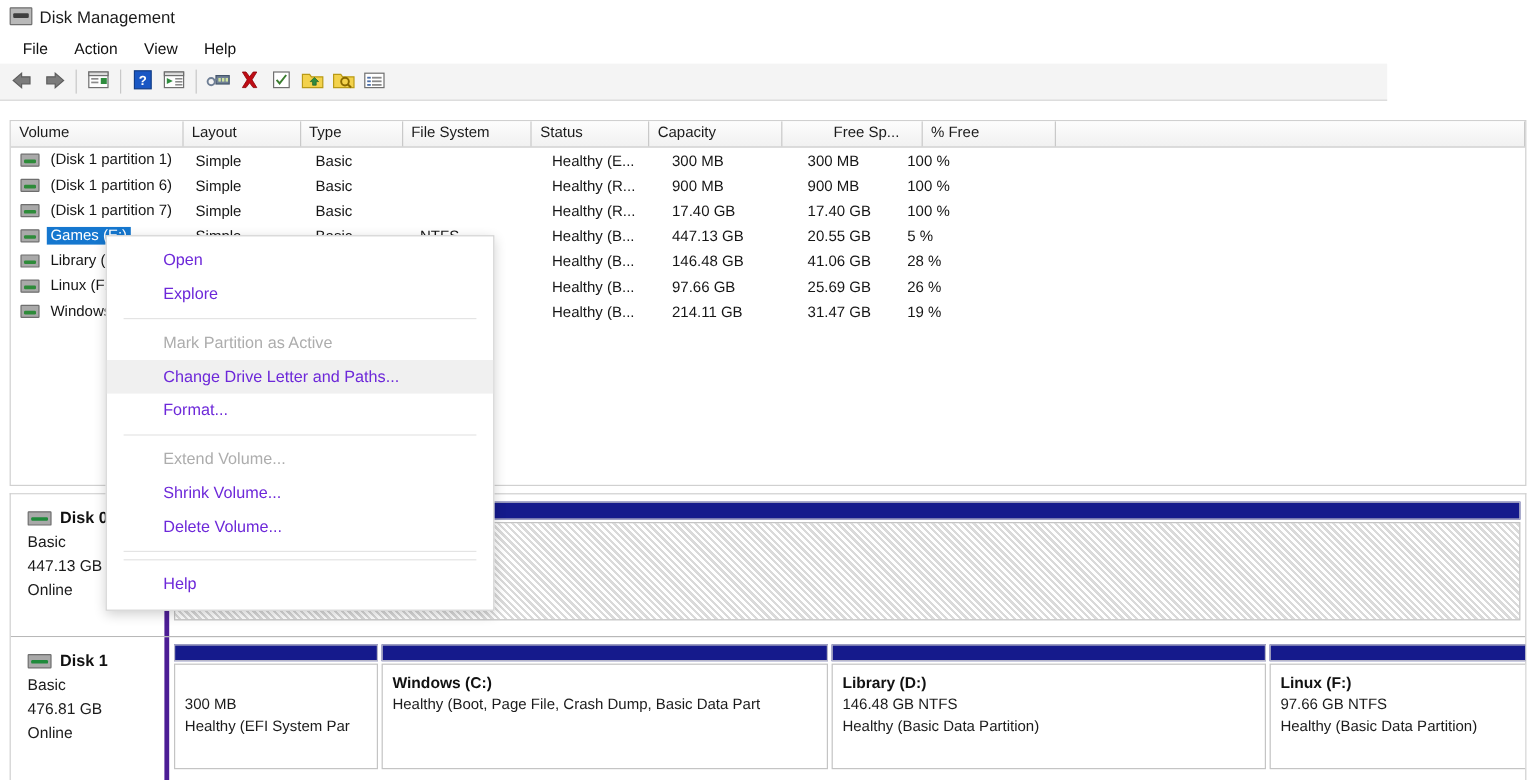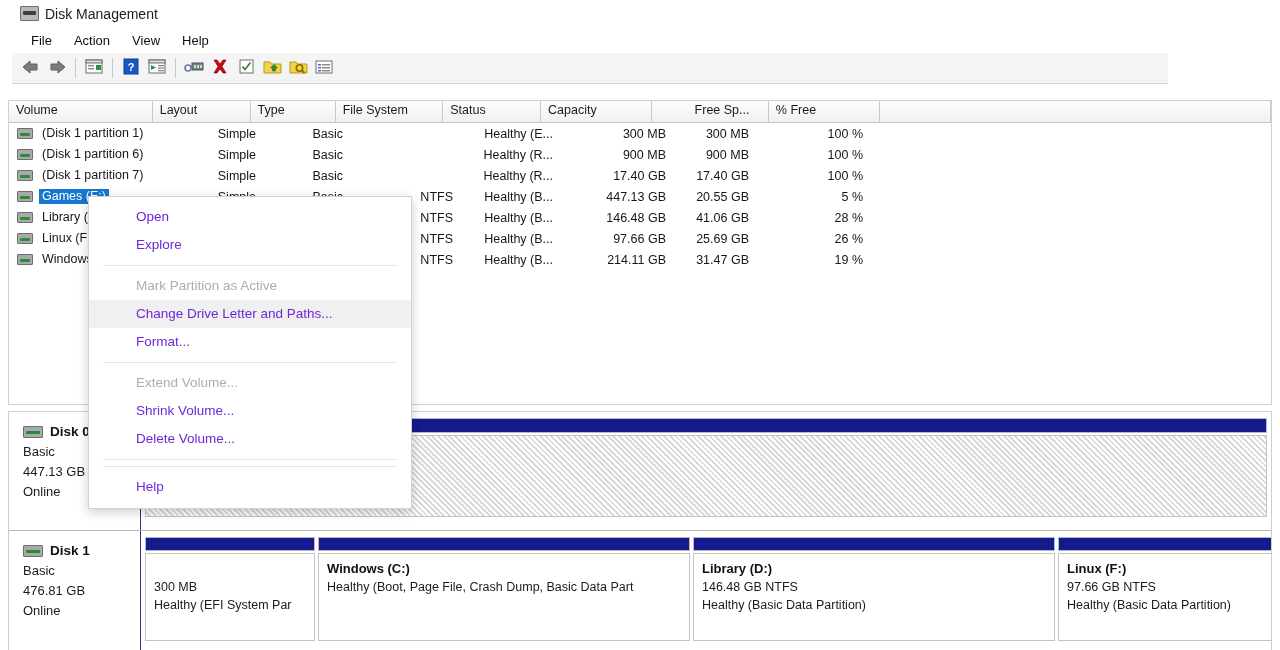--- a/index.html
+++ b/index.html
@@ -2,21 +2,21 @@
 <html><head>
 <meta charset="utf-8">
 <style>
   html,body{margin:0;padding:0;}
   body{
     width:1280px;height:650px;overflow:hidden;
     font-family:"Liberation Sans", sans-serif;
     font-size:13px;color:#000;background:#ffffff;
     -webkit-font-smoothing:antialiased;
   }
-  .app{position:relative;width:1156px;height:650px;background:#ffffff;padding-left:12px;}
+  .app{position:relative;width:1156px;height:650px;background:#ffffff;}
 
   
   .titlebar{height:28px;background:#ffffff;display:flex;align-items:center;padding-left:8px;}
   .title-icon{width:18px;height:16px;position:relative;margin-right:7px;flex:none;}
   .title-text{font-size:14px;color:#1b1b1b;}
 
   
   .drv{position:relative;display:inline-block;background:#a9a9a9;border:1px solid #6e6e6e;border-radius:1px;}
   .drv::after{content:"";position:absolute;left:2px;right:2px;top:50%;height:3px;margin-top:-1px;background:#1f8a3b;border-radius:1px;}
   .drv.sm{width:14px;height:9px;}
@@ -37,21 +37,21 @@
   .tb-sep{width:1px;height:20px;background:#c8c8c8;margin:0 5px;}
 
   
   .listpane{position:absolute;left:8px;top:100px;width:1264px;height:305px;background:#fff;
             border:1px solid #d0d0d0;box-sizing:border-box;overflow:hidden;}
   .hdr{display:flex;height:21px;background:linear-gradient(#fdfdfd,#f1f1f1);
        border-bottom:1px solid #c6c6c6;}
   .hdr .hc{border-right:1px solid #c9c9c9;box-sizing:border-box;padding:2px 0 0 7px;
            font-size:12.5px;color:#1b1b1b;white-space:nowrap;overflow:hidden;}
   .rows{position:relative;}
-  .row{display:flex;height:21px;align-items:center;text-align:right;}
+  .row{display:flex;height:21px;align-items:center;}
   .cell{box-sizing:border-box;padding-left:7px;font-size:12.5px;color:#161616;
         white-space:nowrap;overflow:hidden;}
   .cell.vol{display:flex;align-items:center;gap:6px;padding-left:8px;}
   .vol-name{display:inline-block;padding:0 3px;line-height:15px;}
   .row.sel .vol-name{background:#1577cf;color:#ffffff;}
 
   
   .ctx{position:absolute;left:88px;top:196px;width:324px;background:#ffffff;
        border:1px solid #d2d2d2;box-shadow:0 3px 10px rgba(0,0,0,.20);z-index:40;padding:6px 0 7px 0;
        box-sizing:border-box;}
@@ -59,21 +59,21 @@
   .ctx-item.disabled{color:#adadad;}
   .ctx-item.hot{background:#f0f0f0;}
   .ctx-sep{height:1px;background:#e4e4e4;margin:6px 14px;}
 
   
   .graph{position:absolute;left:8px;top:411px;width:1264px;height:239px;box-sizing:border-box;
          border:1px solid #cfcfcf;border-bottom:none;background:#ffffff;overflow:hidden;}
   .diskrow{position:relative;display:flex;box-sizing:border-box;}
   .diskrow.d0{height:119px;border-bottom:1px solid #b8b8b8;}
   .diskrow.d1{height:120px;}
-  .diskinfo{width:132px;flex:none;box-sizing:border-box;border-right:1px solid #4c1d95;
+  .diskinfo{width:132px;flex:none;box-sizing:border-box;border-right:4px solid #4c1d95;
             padding:12px 0 0 14px;background:#ffffff;}
   .diskinfo .dtitle{display:flex;align-items:center;gap:7px;font-weight:bold;font-size:13.5px;color:#111;}
   .diskinfo .dline{font-size:13px;color:#1b1b1b;margin-top:5px;}
   .parts{flex:1;position:relative;box-sizing:border-box;padding:6px 0 0 4px;display:flex;gap:3px;}
   .part{position:relative;box-sizing:border-box;height:105px;}
   .part .capbar{height:14px;background:#151a8c;border:1px solid #b7b7c9;box-sizing:border-box;}
   .part .body{height:88px;margin-top:2px;border:1px solid #c4c4c4;box-sizing:border-box;
               background:#ffffff;padding:7px 0 0 8px;overflow:hidden;}
   .part .pname{font-weight:bold;font-size:13px;color:#111;white-space:nowrap;}
   .part .pline{font-size:12.5px;color:#1b1b1b;margin-top:4px;white-space:nowrap;}

